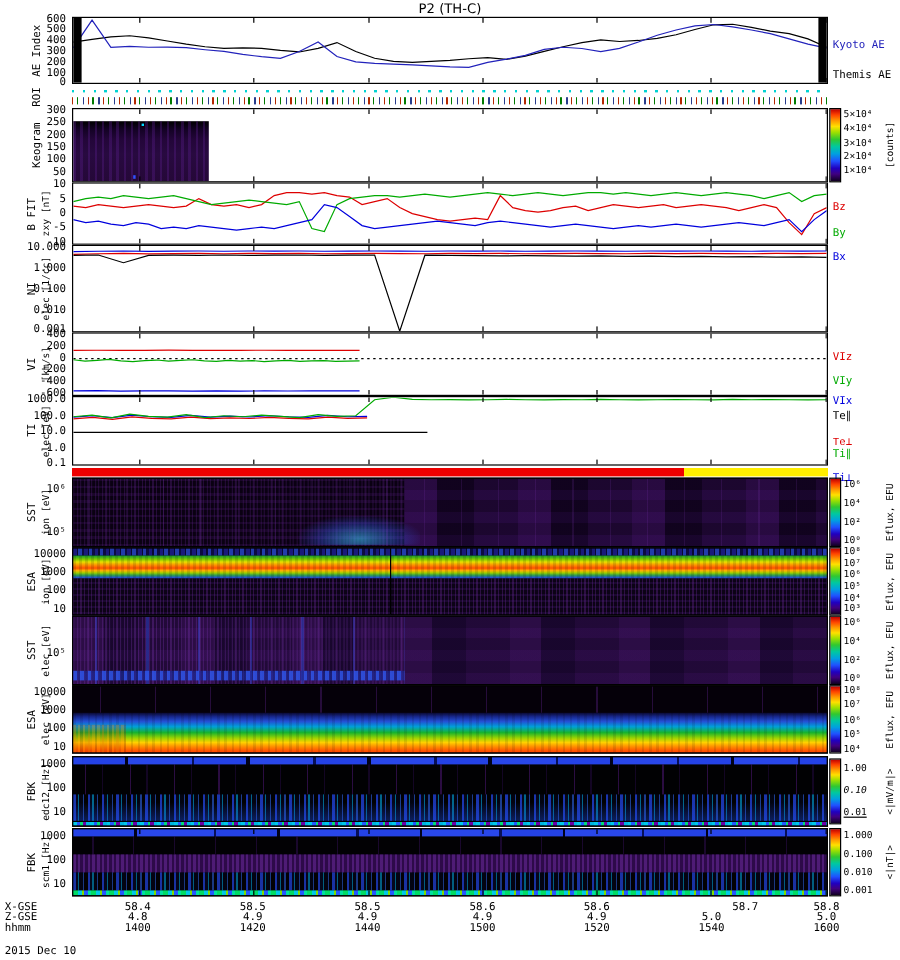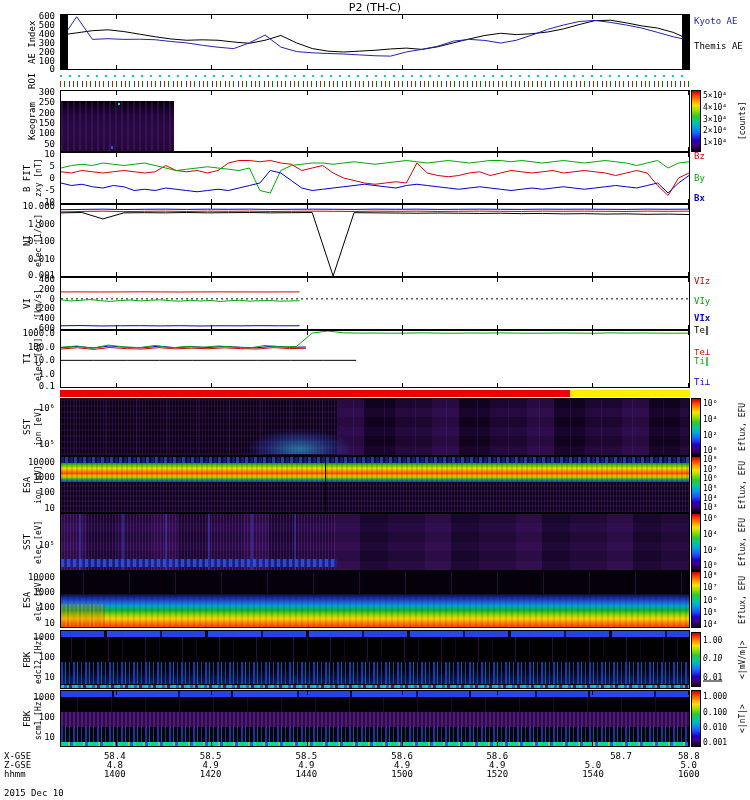--- a/index.html
+++ b/index.html
@@ -8,21 +8,21 @@
   .title{position:absolute;top:1px;left:0;right:0;text-align:center;font-size:11px;
          font-family:"DejaVu Sans",sans-serif;}
   .panel{position:absolute;left:60px;width:630px;border:1px solid #000;box-sizing:border-box;
          background:#fff;overflow:hidden;}
   svg.plot{position:absolute;left:0;top:0;width:100%;height:100%;display:block;}
   .vlab{position:absolute;writing-mode:vertical-rl;transform:rotate(180deg);font-size:9px;
         display:flex;align-items:center;justify-content:center;line-height:1;white-space:nowrap;}
   .vlab.l2{font-size:8px;}
   .yax{position:absolute;left:0;width:57px;font-size:9px;}
   .yt{position:absolute;right:2px;transform:translateY(-50%);white-space:nowrap;}
-  .rlab{position:absolute;left:694px;width:54px;font-size:9px;}
+  .rlab{position:absolute;left:694px;width:54px;font-size:9px;margin-top:17px;}
   .rl{position:absolute;left:0;transform:translateY(-50%);white-space:nowrap;}
   .cbar{position:absolute;left:691px;width:10px;border:1px solid #000;box-sizing:border-box;}
   .rainbow{background:linear-gradient(180deg,#c00000 0%,#ff4400 8%,#ff9900 16%,#ffe000 24%,
     #a0e000 32%,#30c830 42%,#00c8a0 52%,#00a0e0 62%,#2050ff 72%,#2000c0 82%,#400080 90%,#100020 100%);}
   .cticks{position:absolute;left:703px;width:34px;font-size:8px;}
   .cticks .yt{left:0;right:auto;}
   .cunit{position:absolute;left:737px;width:11px;font-size:8px;}
   .xt{position:absolute;width:1px;height:4px;background:#000;}
   .xt.t{top:0;}.xt.b{bottom:0;}
   .aebar{position:absolute;top:0;bottom:0;width:7px;background:#000;}
@@ -239,21 +239,21 @@
       <i class="xt t" style="left: 69.4%;"></i>
       <i class="xt b" style="left: 69.4%;"></i>
       <i class="xt t" style="left: 84.6%;"></i>
       <i class="xt b" style="left: 84.6%;"></i>
       <i class="xt t" style="left: 99.8%;"></i>
       <i class="xt b" style="left: 99.8%;"></i>
     </div>
   <div class="rlab" style="top:152px;height:52px">
       <span class="rl" style="top: 8%; color: rgb(221, 0, 0);">Bz</span>
       <span class="rl" style="top: 50%; color: rgb(0, 170, 0);">By</span>
-      <span class="rl" style="top: 88%; color: rgb(0, 0, 221); font-weight: bold;">Bx</span>
+      <span class="rl" style="top: 88%; color: rgb(0, 0, 221);">Bx</span>
     </div>
 
   <div class="vlab" style="top:204px;height:73px;left:22px;width:11px">NI</div>
   <div class="vlab l2" style="top:204px;height:73px;left:34px;width:10px">elec [1/cc]</div>
   <div class="yax" style="top:204px;height:73px">
       <span class="yt" style="top: 3%;">10.000</span>
       <span class="yt" style="top: 27%;">1.000</span>
       <span class="yt" style="top: 51%;">0.100</span>
       <span class="yt" style="top: 75%;">0.010</span>
       <span class="yt" style="top: 97%;">0.001</span>
@@ -310,21 +310,21 @@
       <i class="xt t" style="left: 69.4%;"></i>
       <i class="xt b" style="left: 69.4%;"></i>
       <i class="xt t" style="left: 84.6%;"></i>
       <i class="xt b" style="left: 84.6%;"></i>
       <i class="xt t" style="left: 99.8%;"></i>
       <i class="xt b" style="left: 99.8%;"></i>
     </div>
   <div class="rlab" style="top:277px;height:53px">
       <span class="rl" style="top: 8%; color: rgb(221, 0, 0);">VIz</span>
       <span class="rl" style="top: 45%; color: rgb(0, 170, 0);">VIy</span>
-      <span class="rl" style="top: 78%; color: rgb(0, 0, 221); font-weight: bold;">VIx</span>
+      <span class="rl" style="top: 78%; color: rgb(0, 0, 221);">VIx</span>
     </div>
 
   <div class="vlab" style="top:330px;height:58px;left:22px;width:11px">TI</div>
   <div class="vlab l2" style="top:330px;height:58px;left:34px;width:10px">elec [eV]</div>
   <div class="yax" style="top:330px;height:58px">
       <span class="yt" style="top: 4.8%;">1000.0</span>
       <span class="yt" style="top: 28.6%;">100.0</span>
       <span class="yt" style="top: 52.4%;">10.0</span>
       <span class="yt" style="top: 76.2%;">1.0</span>
       <span class="yt" style="top: 97%;">0.1</span>

